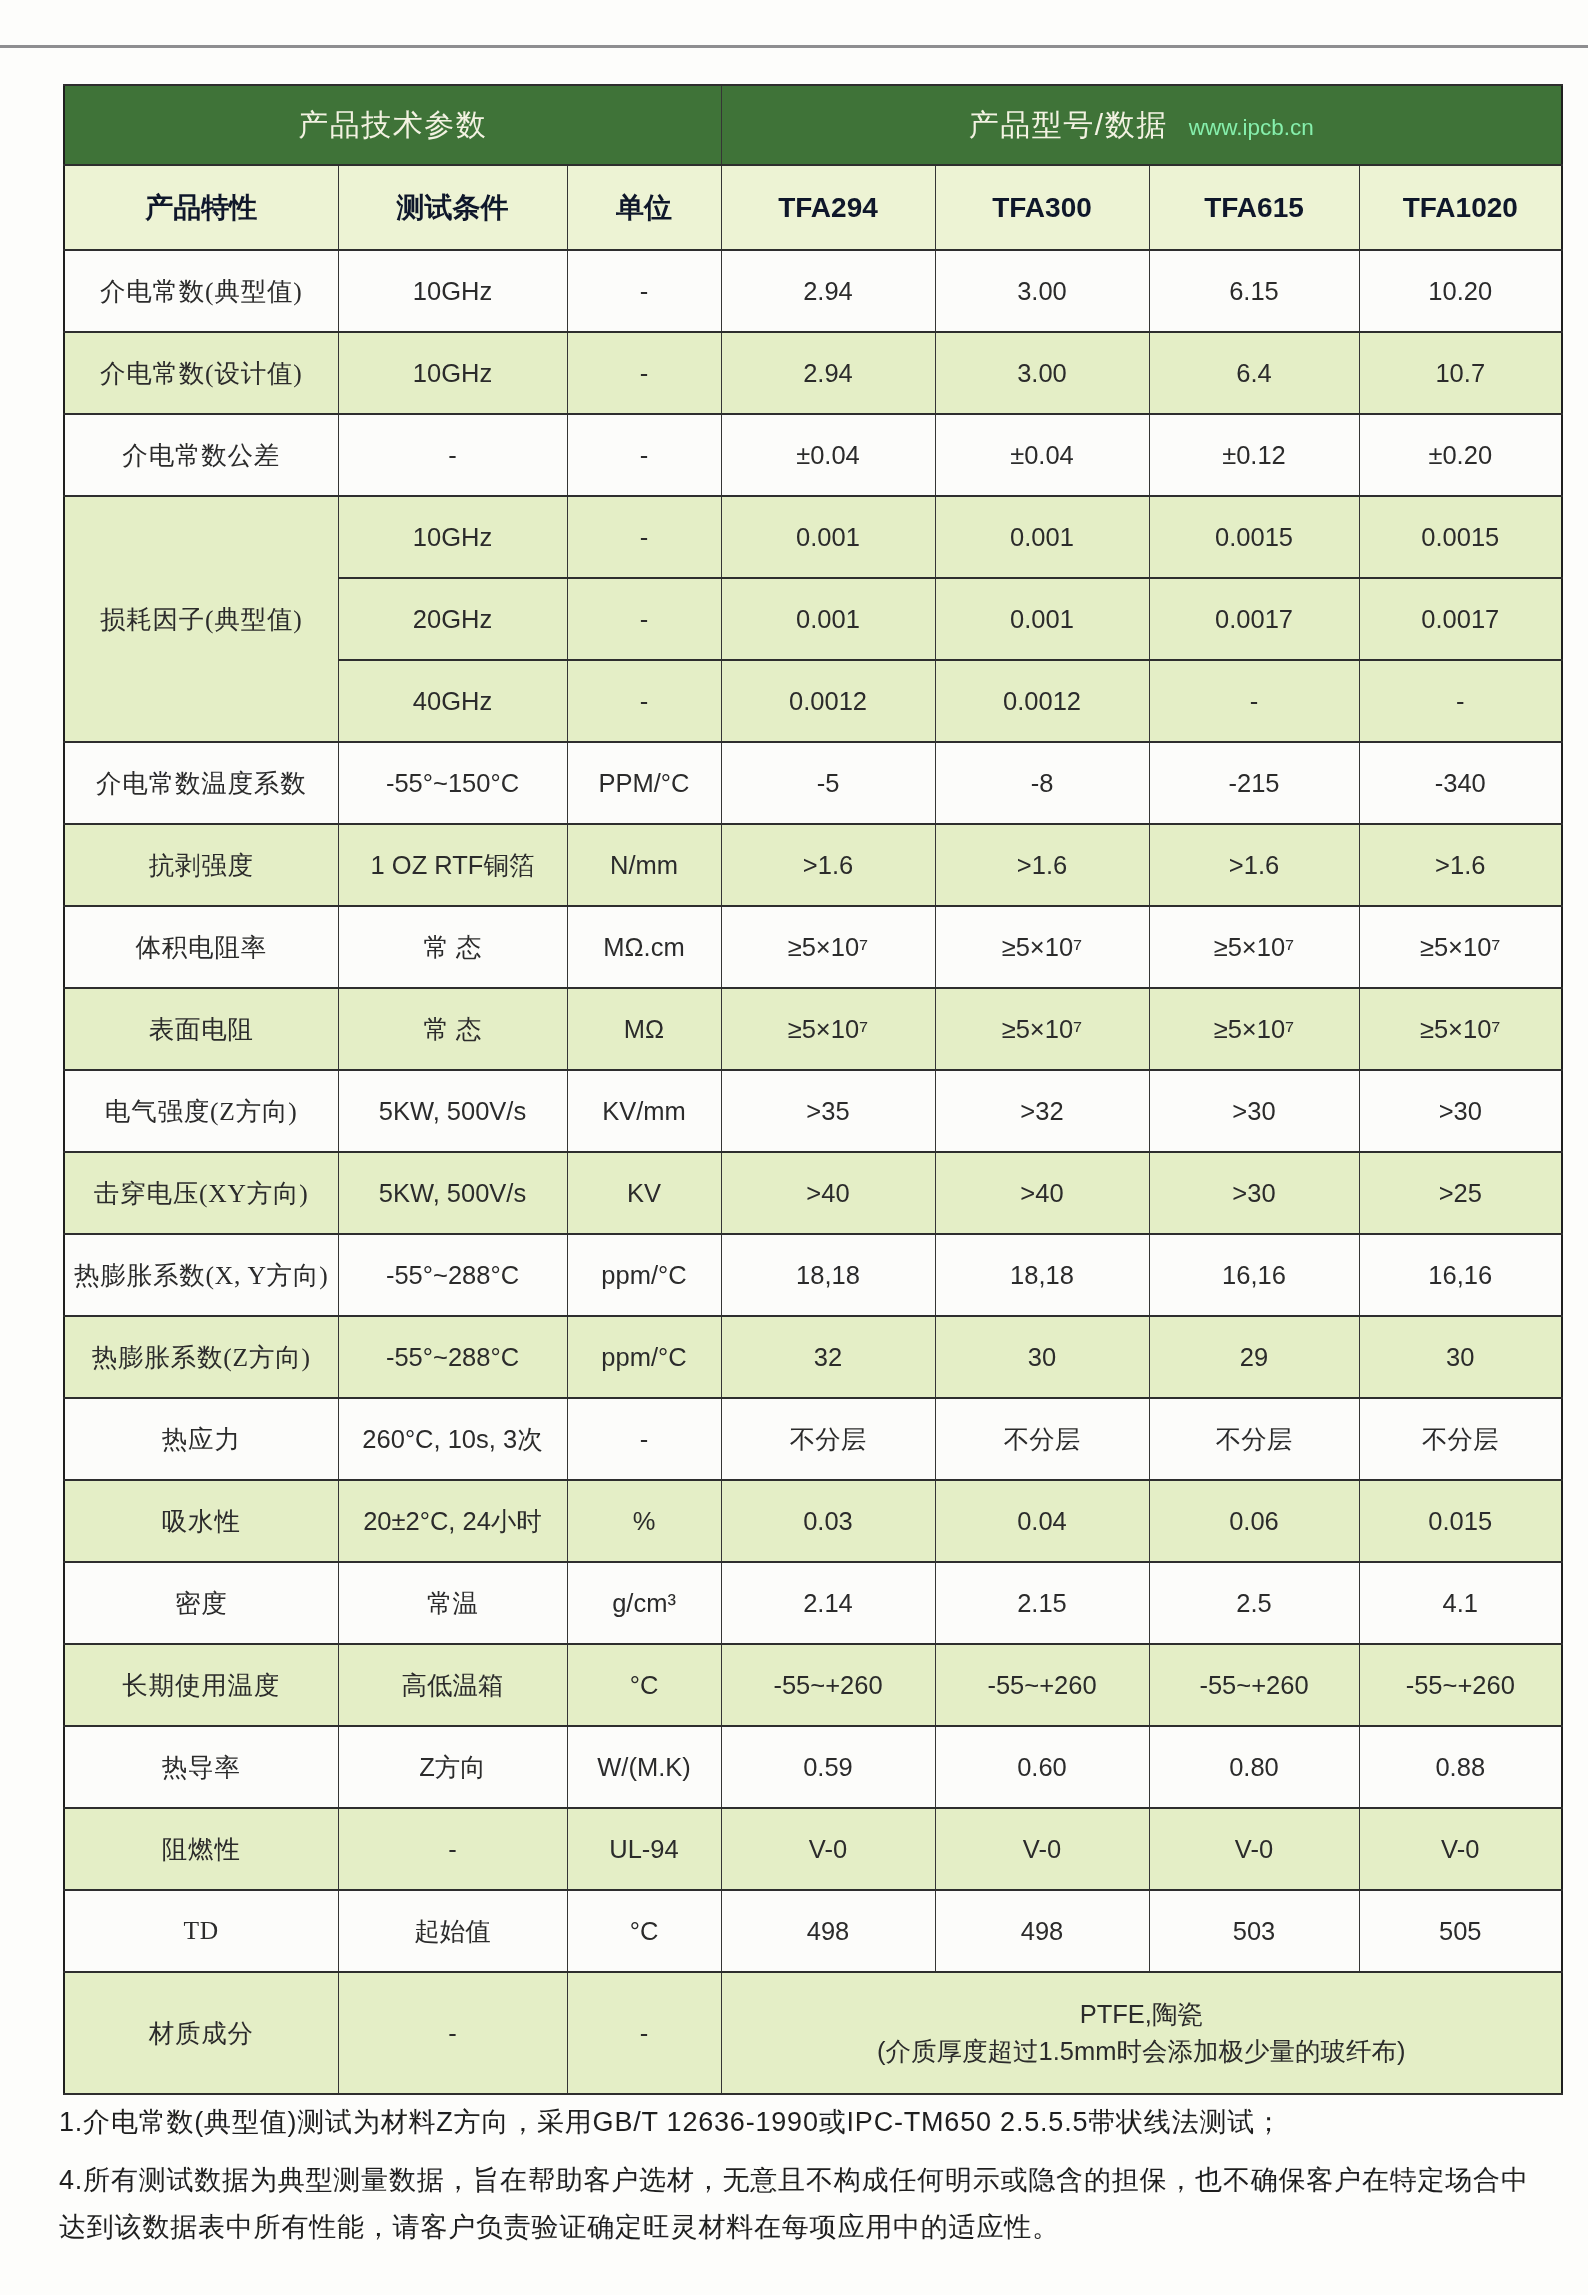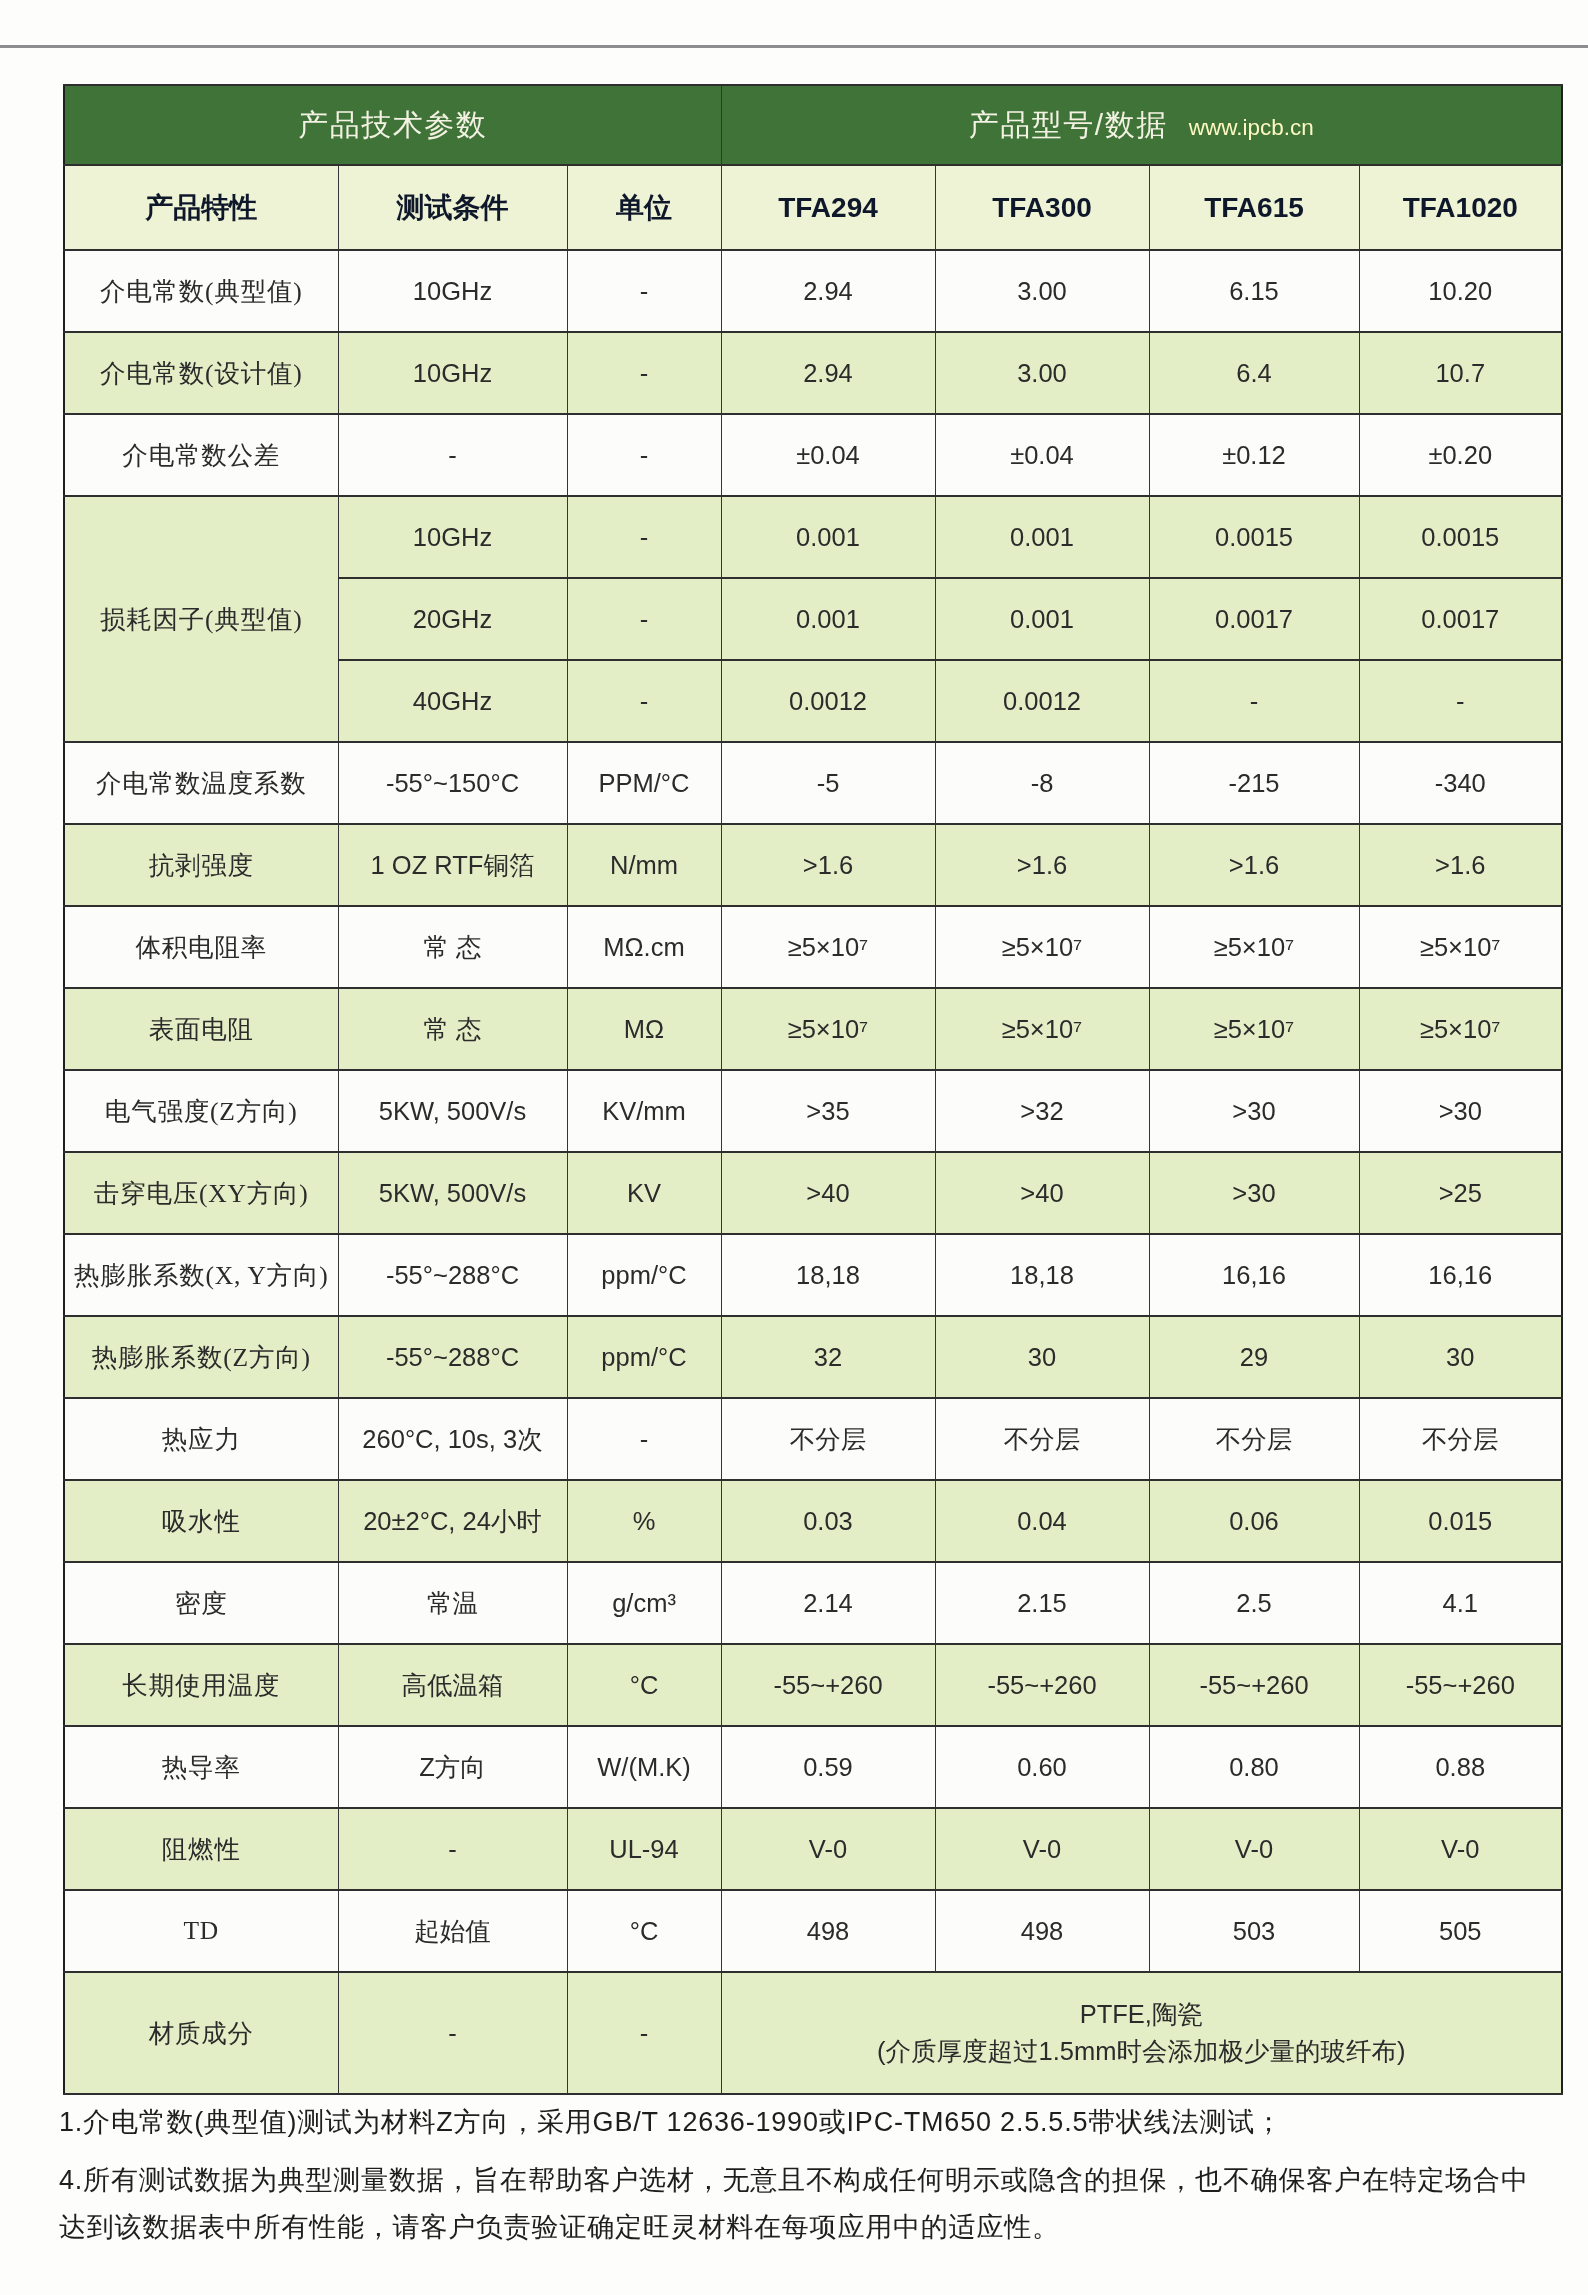--- a/index.html
+++ b/index.html
@@ -49,21 +49,21 @@
     color: #f3f2e2;
     height: 78px;
     font-size: 30px;
     font-weight: 500;
     letter-spacing: 1.5px;
   }
   tr.band .site {
     font-size: 22.5px;
     letter-spacing: 0;
     margin-left: 21px;
-    color: #fef9c3;
+    color: #86efac;
     font-weight: 400;
   }
   tr.colhead th {
     background: #edf3d4;
     height: 83px;
     font-size: 28px;
     font-weight: 700;
     color: #0f172a;
   }
   tbody td {

